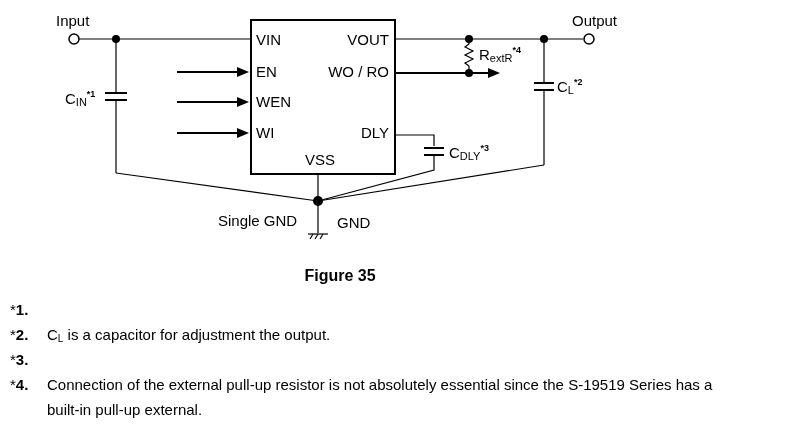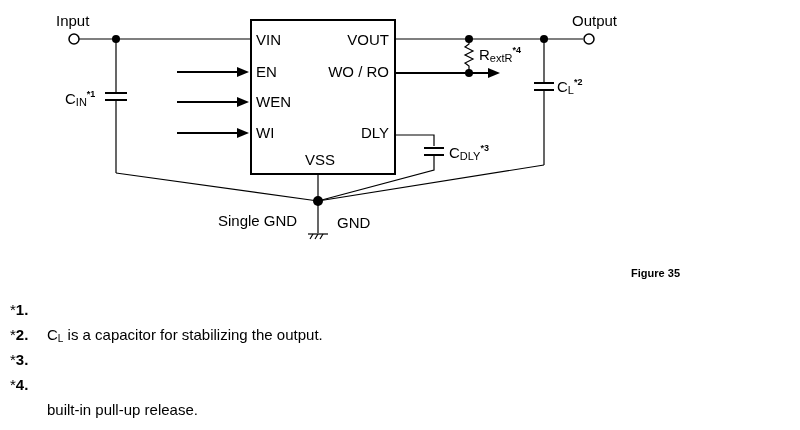--- a/index.html
+++ b/index.html
@@ -4,21 +4,21 @@
 <style>
   html, body { margin:0; padding:0; background:#ffffff; }
   body { width:800px; height:430px; position:relative; overflow:hidden; font-family:"Liberation Sans", sans-serif; color:#000; }
   #schematic { position:absolute; left:0; top:0; }
   #schematic text { font-family:"Liberation Sans", sans-serif; fill:#000; }
   .lbl { font-size:15px; }
   .sub { font-size:11px; }
   .sup { font-size:9px; font-weight:bold; }
   .wire { stroke:#000; stroke-width:1.2; fill:none; }
   .thick { stroke:#000; stroke-width:2; fill:none; }
-  .fig-title { position:absolute; top:267px; left:0; width:680px; text-align:right; font-size:11px; font-weight:bold; }
+  .fig-title { position:absolute; top:267px; left:0; width:680px; text-align:center; font-size:16px; font-weight:bold; }
   .notes { position:absolute; left:10px; top:299px; width:790px; font-size:15px; }
   .note { position:relative; height:25px; line-height:22px; }
   .note .num { position:absolute; left:0; width:36px; }
   .note .num b { font-weight:bold; }
   .note .txt { position:absolute; left:37px; white-space:nowrap; }
   .note.n4 .txt { left:37px; }
   .note .txt sub { font-size:10px; vertical-align:baseline; position:relative; top:2px; }
   .note.cont { padding-left:37px; }
 </style>
 </head>
@@ -100,22 +100,23 @@
 </svg>
 
 <div class="fig-title">Figure 35</div>
 
 <div class="notes">
   <div class="note">
     <span class="num"><span>*</span><b>1.</b></span>
   </div>
   <div class="note">
     <span class="num"><span>*</span><b>2.</b></span>
-    <span class="txt"><span>C</span><sub>L</sub><span> is a capacitor for stabilizing the output.</span></span>
+    <span class="txt"><span>C</span><sub>L</sub><span> is a capacitor for adjustment the output.</span></span>
   </div>
   <div class="note">
     <span class="num"><span>*</span><b>3.</b></span>
   </div>
   <div class="note n4">
     <span class="num"><span>*</span><b>4.</b></span>
+    <span class="txt">Connection of the external pull-up resistor is not absolutely essential since the S-19519 Series has a</span>
   </div>
-  <div class="note cont">built-in pull-up release.</div>
+  <div class="note cont">built-in pull-up external.</div>
 </div>
 
 </body></html>

